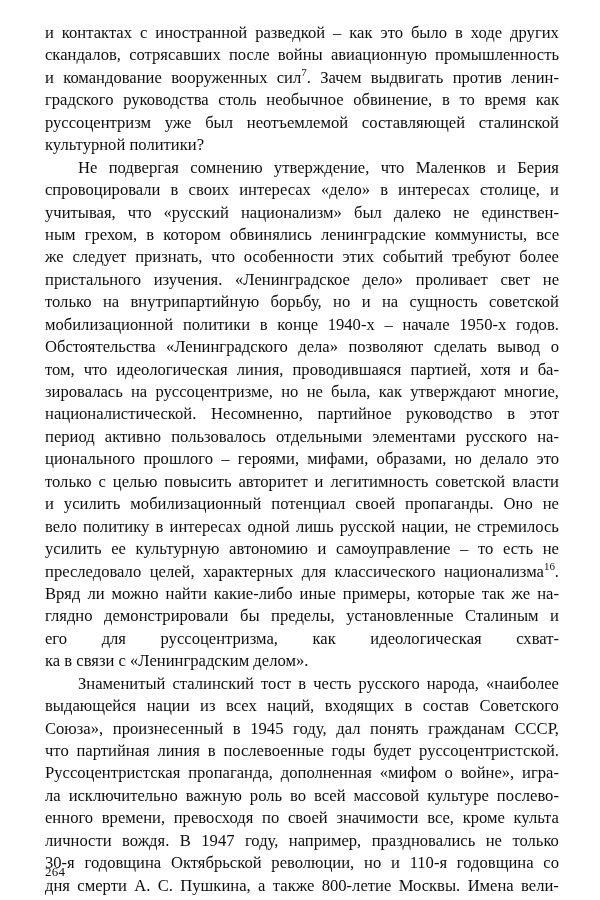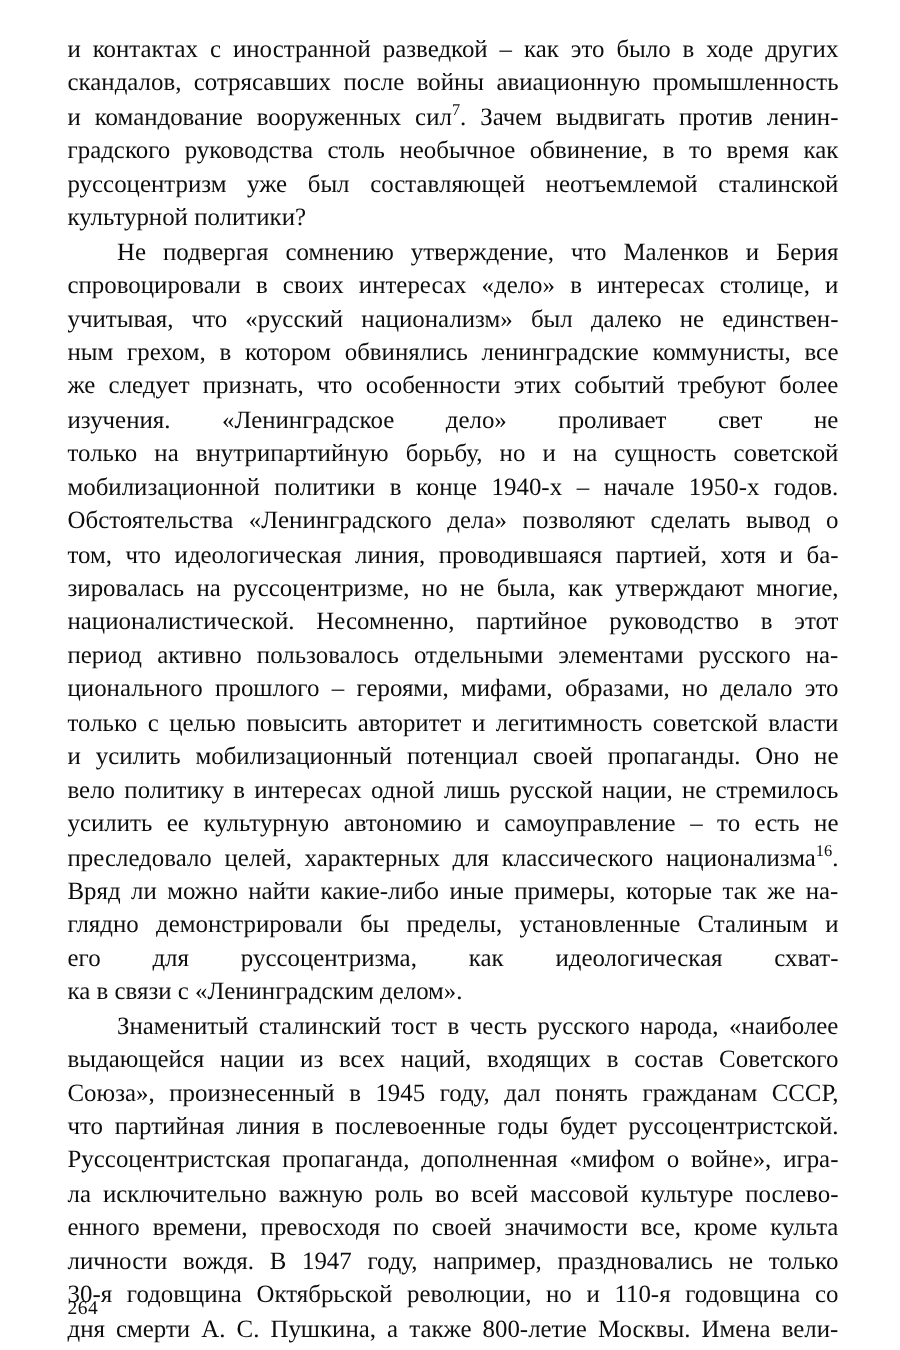--- a/index.html
+++ b/index.html
@@ -114,22 +114,22 @@
           <span class="w">обвинение,</span>
           <span class="w">в</span>
           <span class="w">то</span>
           <span class="w">время</span>
           <span class="w">как</span>
         </div>
         <div class="line j">
           <span class="w">руссоцентризм</span>
           <span class="w">уже</span>
           <span class="w">был</span>
+          <span class="w">неотъемлемой</span>
           <span class="w">составляющей</span>
-          <span class="w">неотъемлемой</span>
           <span class="w">сталинской</span>
         </div>
         <div class="line last">культурной политики?</div>
       </div>
       <div class="para">
         <div class="line j indent">
           <span class="w">Не</span>
           <span class="w">подвергая</span>
           <span class="w">сомнению</span>
           <span class="w">утверждение,</span>
@@ -174,20 +174,21 @@
           <span class="w">следует</span>
           <span class="w">признать,</span>
           <span class="w">что</span>
           <span class="w">особенности</span>
           <span class="w">этих</span>
           <span class="w">событий</span>
           <span class="w">требуют</span>
           <span class="w">более</span>
         </div>
         <div class="line j">
+          <span class="w">пристального</span>
           <span class="w">изучения.</span>
           <span class="w">«Ленинградское</span>
           <span class="w">дело»</span>
           <span class="w">проливает</span>
           <span class="w">свет</span>
           <span class="w">не</span>
         </div>
         <div class="line j">
           <span class="w">только</span>
           <span class="w">на</span>

